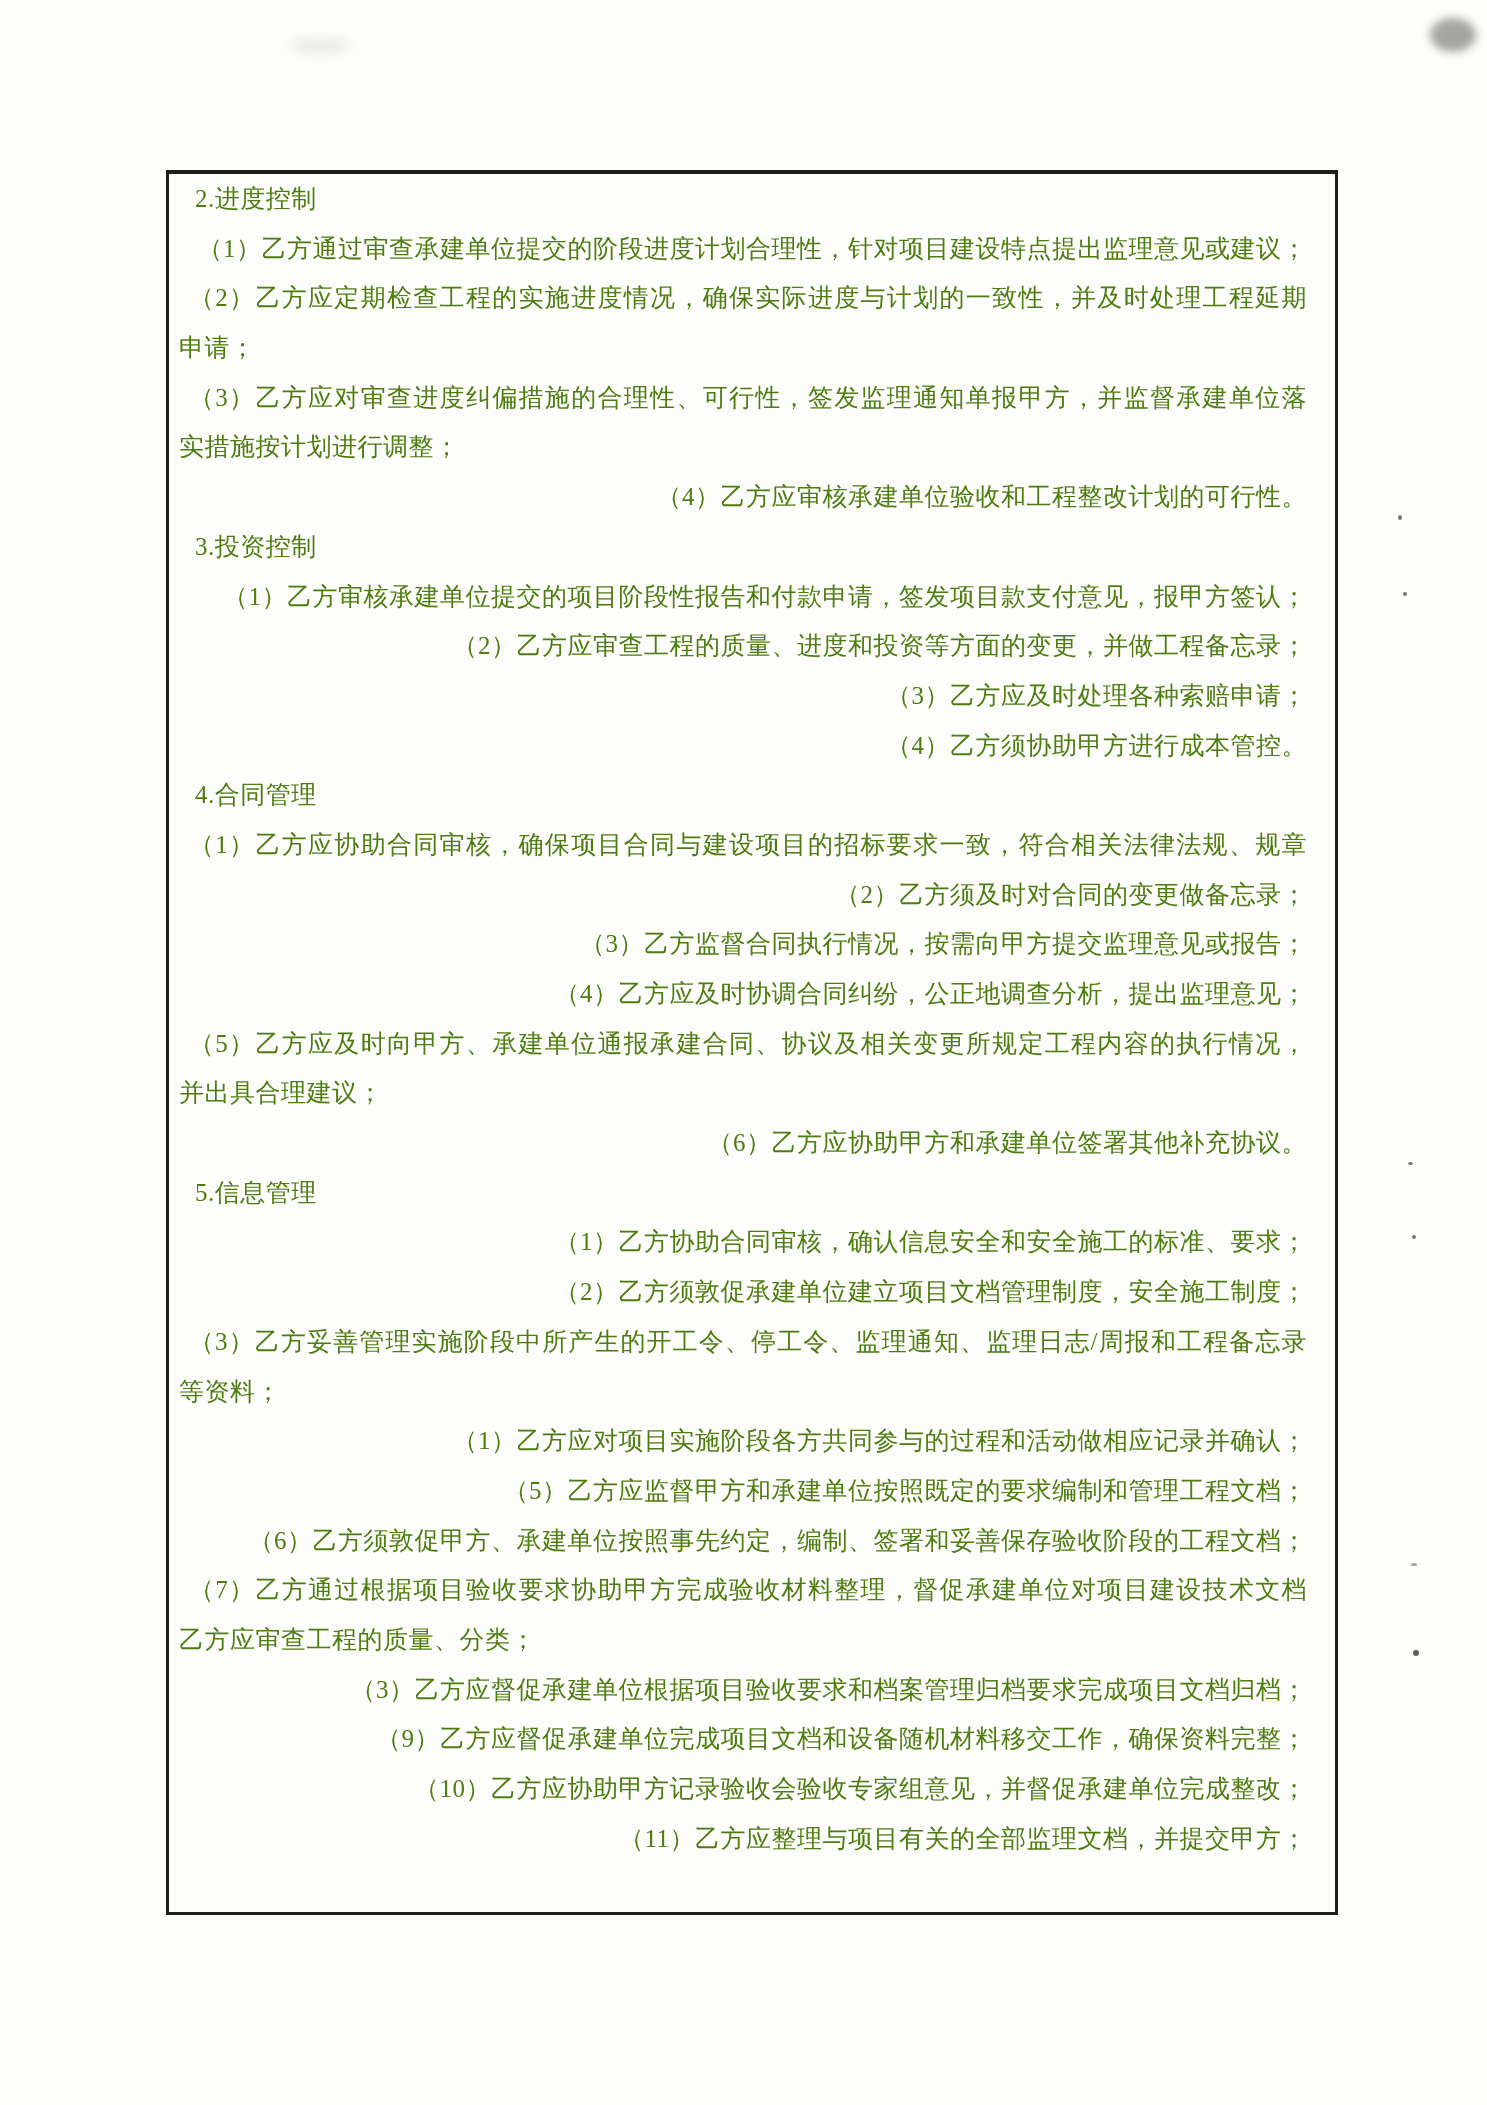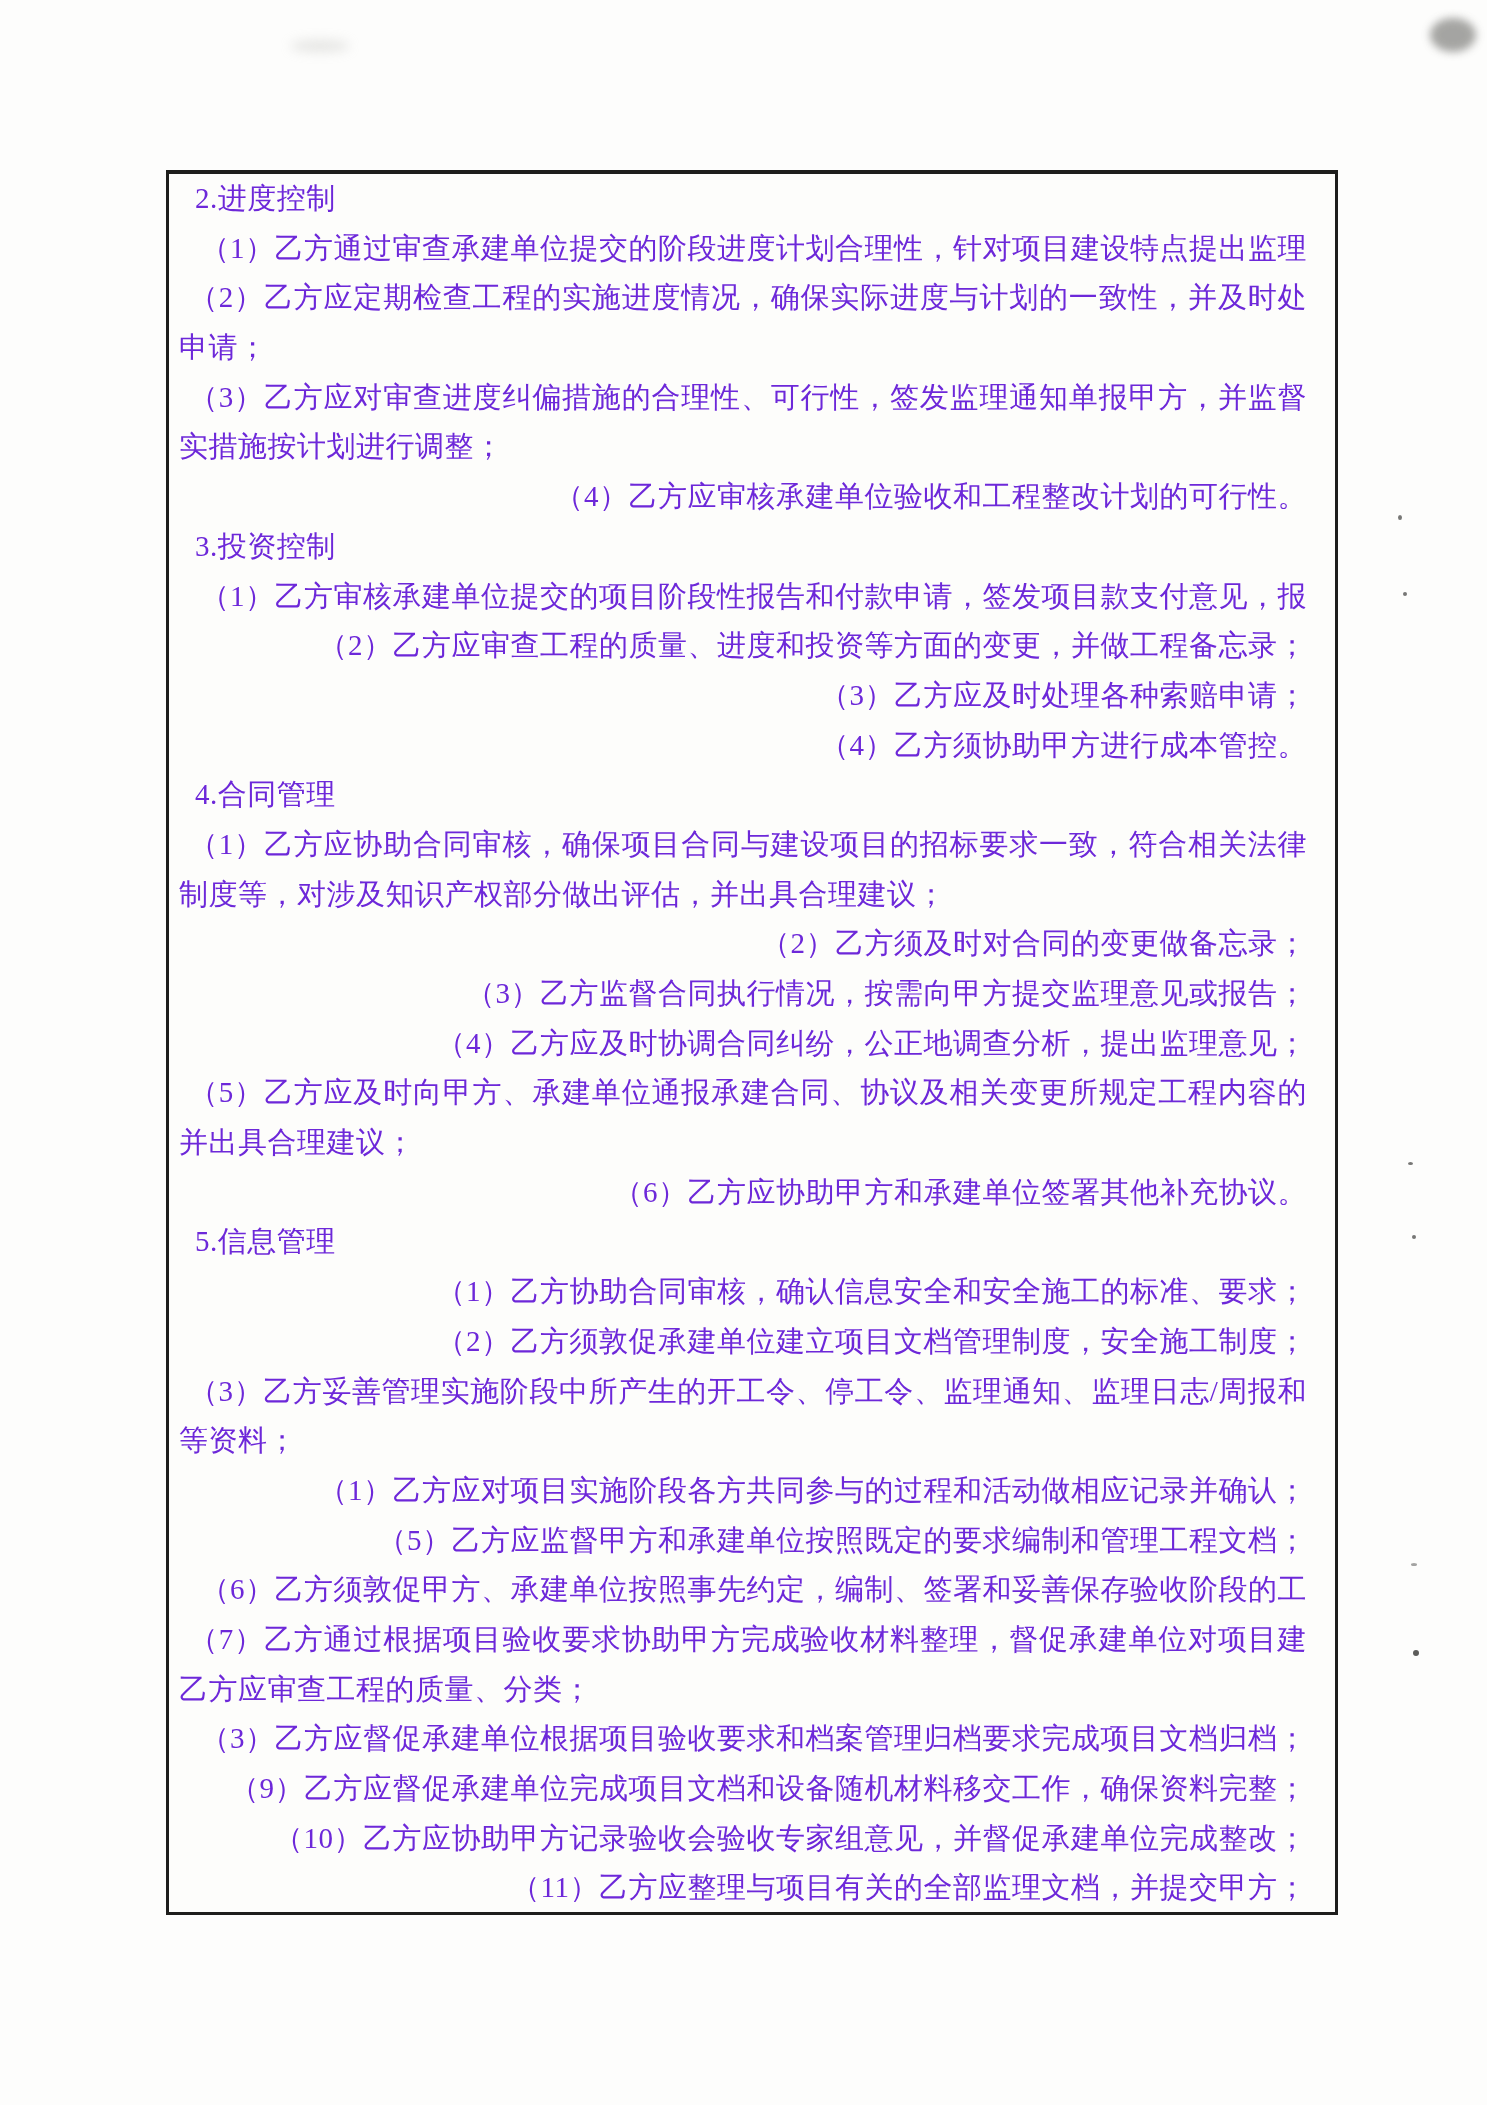--- a/index.html
+++ b/index.html
@@ -41,24 +41,24 @@
     position: absolute;
     left: 166px; top: 170px;
     width: 1172px; height: 1745px;
     box-sizing: border-box;
     border: 3px solid #1e1e1c;
     border-top-width: 4px;
     background: #fdfdfb;
     padding: 0 28px 0 10px;
   }
   .line {
-    font-size: 29px;
+    font-size: 25px;
     line-height: 49.7px;
     height: 49.7px;
-    color: #6d28d9;
+    color: #4d7c0f;
     overflow: hidden;
     text-align: left;
     letter-spacing: 0.5px;
   }
   .line.h { padding-left: 16px; }   
   .line.i { padding-left: 10px; text-align: right; }   
   .line.c { padding-left: 0; }      
   .line.j { text-align: justify; text-align-last: justify; }
 </style>
 </head>
@@ -84,21 +84,20 @@
         <div class="line i j">（3）乙方应对审查进度纠偏措施的合理性、可行性，签发监理通知单报甲方，并监督承建单位落</div>
         <div class="line c">实措施按计划进行调整；</div>
         <div class="line i">（4）乙方应审核承建单位验收和工程整改计划的可行性。</div>
         <div class="line h">3.投资控制</div>
         <div class="line i">（1）乙方审核承建单位提交的项目阶段性报告和付款申请，签发项目款支付意见，报甲方签认；</div>
         <div class="line i">（2）乙方应审查工程的质量、进度和投资等方面的变更，并做工程备忘录；</div>
         <div class="line i">（3）乙方应及时处理各种索赔申请；</div>
         <div class="line i">（4）乙方须协助甲方进行成本管控。</div>
         <div class="line h">4.合同管理</div>
         <div class="line i j">（1）乙方应协助合同审核，确保项目合同与建设项目的招标要求一致，符合相关法律法规、规章</div>
-        <div class="line c">制度等，对涉及知识产权部分做出评估，并出具合理建议；</div>
         <div class="line i">（2）乙方须及时对合同的变更做备忘录；</div>
         <div class="line i">（3）乙方监督合同执行情况，按需向甲方提交监理意见或报告；</div>
         <div class="line i">（4）乙方应及时协调合同纠纷，公正地调查分析，提出监理意见；</div>
         <div class="line i j">（5）乙方应及时向甲方、承建单位通报承建合同、协议及相关变更所规定工程内容的执行情况，</div>
         <div class="line c">并出具合理建议；</div>
         <div class="line i">（6）乙方应协助甲方和承建单位签署其他补充协议。</div>
         <div class="line h">5.信息管理</div>
         <div class="line i">（1）乙方协助合同审核，确认信息安全和安全施工的标准、要求；</div>
         <div class="line i">（2）乙方须敦促承建单位建立项目文档管理制度，安全施工制度；</div>
         <div class="line i j">（3）乙方妥善管理实施阶段中所产生的开工令、停工令、监理通知、监理日志/周报和工程备忘录</div>

